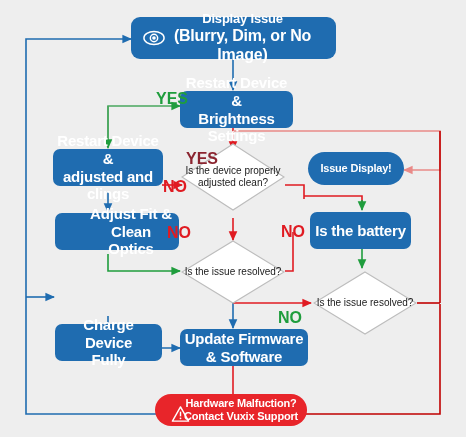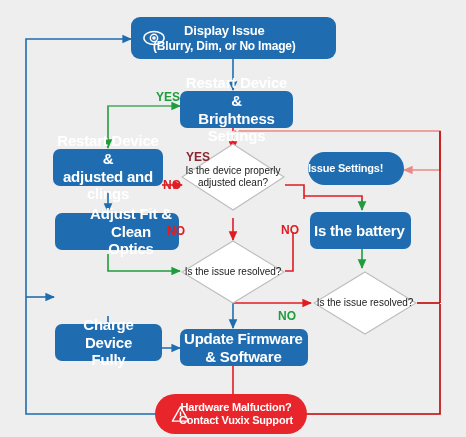--- a/index.html
+++ b/index.html
@@ -20,20 +20,21 @@
     left: 0;
     top: 0;
     width: 466px;
     height: 437px;
   }
   .node {
     position: absolute;
     box-sizing: border-box;
     display: flex;
     align-items: center;
+    justify-content: center;
     text-align: center;
     color: #ffffff;
     font-weight: bold;
     line-height: 1.18;
     letter-spacing: -0.2px;
   }
   .proc {
     background: #1f6cb0;
     border-radius: 7px;
     font-size: 15px;
@@ -56,21 +57,21 @@
     display: flex;
     align-items: center;
     justify-content: center;
     text-align: center;
     line-height: 1.25;
     box-sizing: border-box;
   }
   .dec .dectext { position: relative; z-index: 2; }
   .edge-label {
     position: absolute;
-    font-size: 12px;
+    font-size: 16px;
     font-weight: bold;
     letter-spacing: 0px;
     white-space: nowrap;
   }
   .node .label-multi { display: block; }
   .icon-eye, .icon-warn {
     position: absolute;
     display: block;
   }
   .node .txtwrap { padding: 0 4px; }
@@ -143,21 +144,21 @@
   </svg>
 
   <div class="node proc big" style="left:131px; top:17px; width:205px; height:42px;">
     <svg class="icon-eye" style="left:12px; top:12px;" width="22" height="18" viewBox="0 0 24 18">
       <ellipse cx="12" cy="9" rx="11" ry="7" fill="none" stroke="#ffffff" stroke-width="1.6"></ellipse>
       <circle cx="12" cy="9" r="4" fill="none" stroke="#ffffff" stroke-width="1.6"></circle>
       <circle cx="12" cy="9" r="2" fill="#ffffff"></circle>
     </svg>
     <div class="txtwrap" style="padding-left:22px;">
       <span class="label-multi">Display Issue</span>
-      <span class="label-multi" style="font-size:12px;">(Blurry, Dim, or No Image)</span>
+      <span class="label-multi" style="font-size:16px;">(Blurry, Dim, or No Image)</span>
     </div>
   </div>
 
   <div class="node proc" style="left:180px; top:91px; width:113px; height:37px;">
     <div class="txtwrap">
       <span class="label-multi">Restart Device &amp;</span>
       <span class="label-multi">Brightness Settings</span>
     </div>
   </div>
 
@@ -183,30 +184,30 @@
   </div>
 
   <div class="node proc" style="left:180px; top:329px; width:128px; height:37px;">
     <div class="txtwrap">
       <span class="label-multi">Update Firmware</span>
       <span class="label-multi">&amp; Software</span>
     </div>
   </div>
 
   <div class="node term blue" style="left:308px; top:152px; width:96px; height:33px;">
-    <span>Issue Settings!</span>
+    <span>Issue Display!</span>
   </div>
 
   <div class="node proc" style="left:310px; top:212px; width:101px; height:37px;">
     <div class="txtwrap">
       <span class="label-multi">Is the battery</span>
     </div>
   </div>
 
-  <div class="node term red" style="left:155px; top:394px; width:152px; height:40px;">
+  <div class="node term red" style="left:155px; top:394px; width:152px; height:32px;">
     <svg class="icon-warn" style="left:16px; top:11px;" width="19" height="18" viewBox="0 0 20 18">
       <path d="M10,1.5 L18.5,16.5 L1.5,16.5 z" fill="none" stroke="#ffffff" stroke-width="1.5" stroke-linejoin="round"></path>
       <line x1="10" y1="6.5" x2="10" y2="11.5" stroke="#ffffff" stroke-width="1.5"></line>
       <circle cx="10" cy="13.6" r="0.95" fill="#ffffff"></circle>
     </svg>
     <div class="txtwrap" style="padding-left:24px;">
       <span class="label-multi">Hardware Malfuction?</span>
       <span class="label-multi">Contact Vuxix Support</span>
     </div>
   </div>

